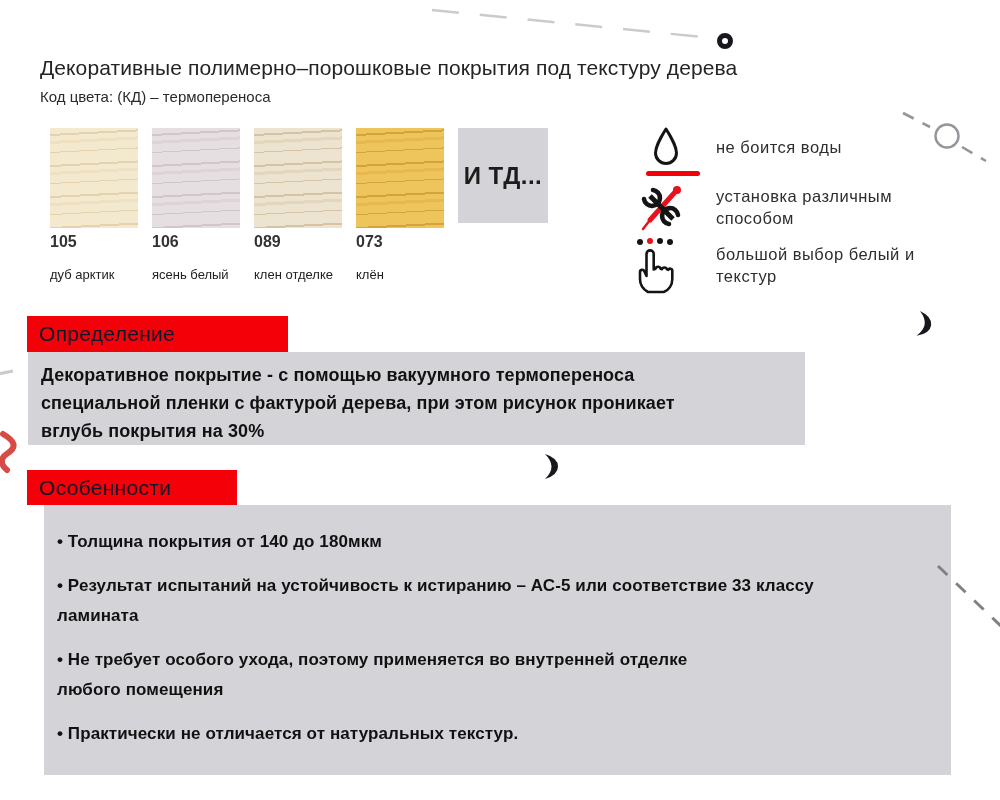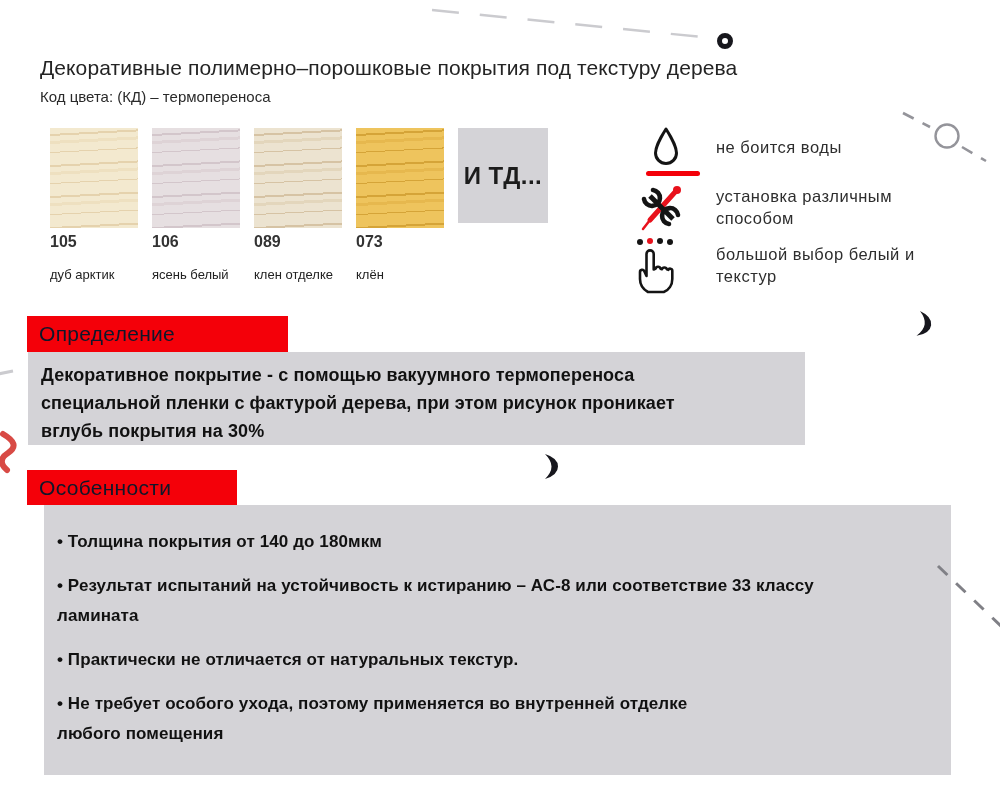--- a/index.html
+++ b/index.html
@@ -96,25 +96,25 @@
 <div class="abs benefit-label" style="left:704px;top:244px">большой выбор белый и текстур</div>
 
 <div class="abs banner banner-def">Определение</div>
 <div class="abs panel panel-def">Декоративное покрытие - с помощью вакуумного термопереноса
 специальной пленки с фактурой дерева, при этом рисунок проникает
 вглубь покрытия на 30%</div>
 
 <div class="abs banner banner-feat">Особенности</div>
 <div class="abs panel panel-feat">
   <div class="feat-item">• Толщина покрытия от 140 до 180мкм</div>
-  <div class="feat-item">•  Результат испытаний на устойчивость к истиранию – АС-8 или соответствие 33 классу
+  <div class="feat-item">•  Результат испытаний на устойчивость к истиранию – АС-5 или соответствие 33 классу
 ламината</div>
-  <div class="feat-item">• Практически не отличается от натуральных текстур.</div>
   <div class="feat-item">• Не требует особого ухода, поэтому применяется во внутренней отделке
 любого помещения</div>
+  <div class="feat-item">• Практически не отличается от натуральных текстур.</div>
 </div>
 
 <svg class="abs decor-overlay" width="1000" height="800" viewBox="0 0 1000 800">
   <line x1="432" y1="10" x2="712" y2="38" stroke="#cbcbcf" stroke-width="2.5" stroke-dasharray="27 21"></line>
   <circle cx="725" cy="41" r="5.5" fill="none" stroke="#17171d" stroke-width="5"></circle>
   <g>
     <line x1="903" y1="113" x2="930" y2="127" stroke="#94949a" stroke-width="2.6" stroke-dasharray="12 10"></line>
     <circle cx="947" cy="136" r="11.5" fill="none" stroke="#94949a" stroke-width="2.4"></circle>
     <line x1="962" y1="147" x2="986" y2="161" stroke="#94949a" stroke-width="2.6" stroke-dasharray="12 10"></line>
   </g>

